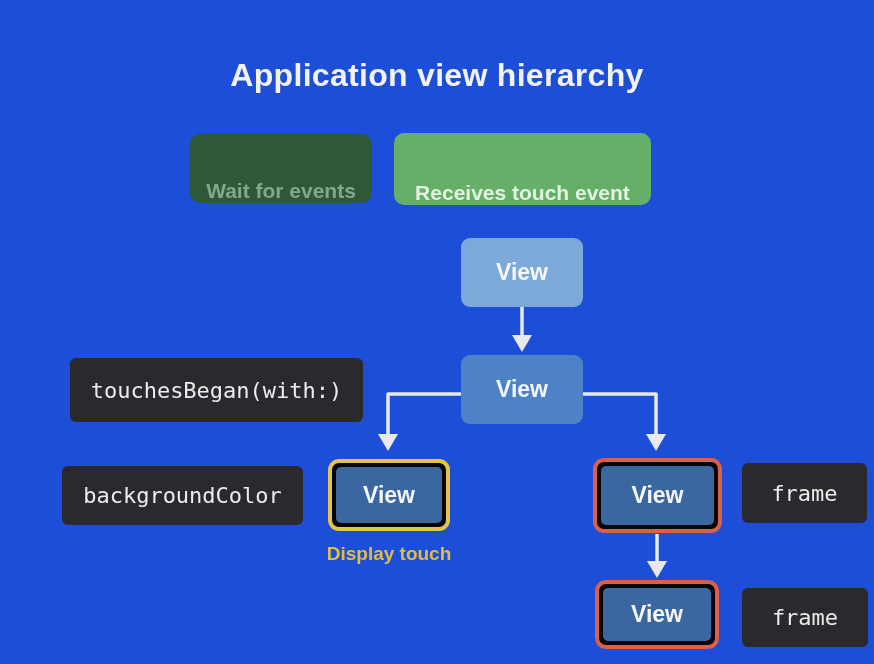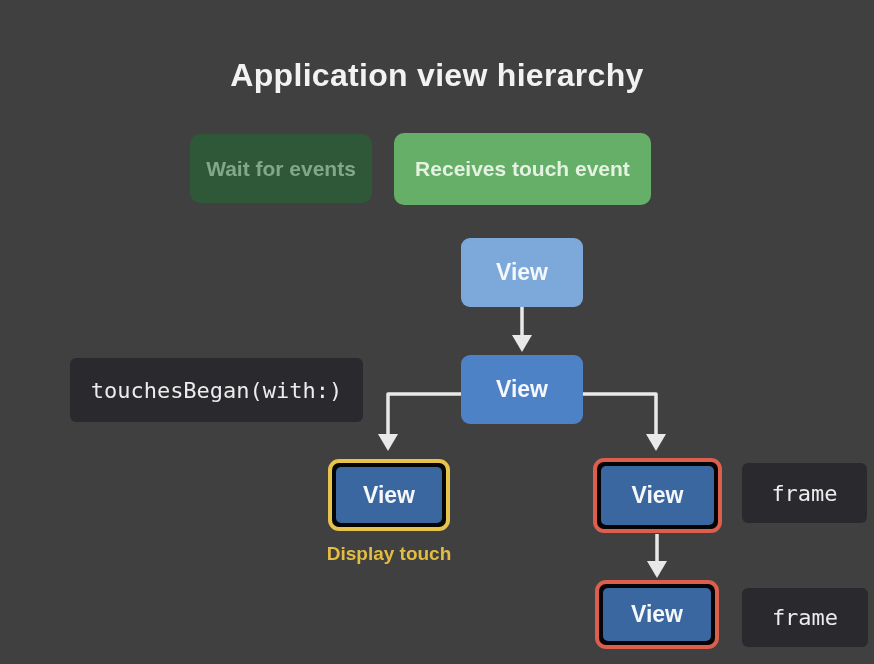--- a/index.html
+++ b/index.html
@@ -4,42 +4,42 @@
 <style>
   html, body {
     margin: 0;
     padding: 0;
     background: #000;
   }
   .canvas {
     position: relative;
     width: 874px;
     height: 664px;
-    background: #404040;
+    background: #1d4ed8;
     overflow: hidden;
     font-family: "Liberation Sans", sans-serif;
   }
 
   .slide-title {
     position: absolute;
     left: 0;
     top: 57px;
     width: 874px;
     text-align: center;
     color: #f2f2f2;
     font-size: 32px;
     font-weight: 600;
     letter-spacing: 0.3px;
   }
 
   
   .badge {
     position: absolute;
     display: flex;
-    align-items: center;
+    align-items: flex-end;
     justify-content: center;
     border-radius: 10px;
     font-weight: 700;
     font-size: 21px;
   }
   .badge-wait {
     left: 190px; top: 134px;
     width: 182px; height: 69px;
     background: #2e5837;
     color: #81a989;
@@ -181,20 +181,23 @@
     <div class="fill">View</div>
   </div>
 
   <div class="view-node-hl hl-red node-right-leaf">
     <div class="fill">View</div>
   </div>
 
   <div class="code-chip chip-touches">
     <span>touchesBegan(with:)</span>
   </div>
+  <div class="code-chip chip-bgcolor">
+    <span>backgroundColor</span>
+  </div>
   <div class="code-chip chip-frame-1">
     <span>frame</span>
   </div>
   <div class="code-chip chip-frame-2">
     <span>frame</span>
   </div>
 
   <div class="display-needed">Display touch</div>
 
 

